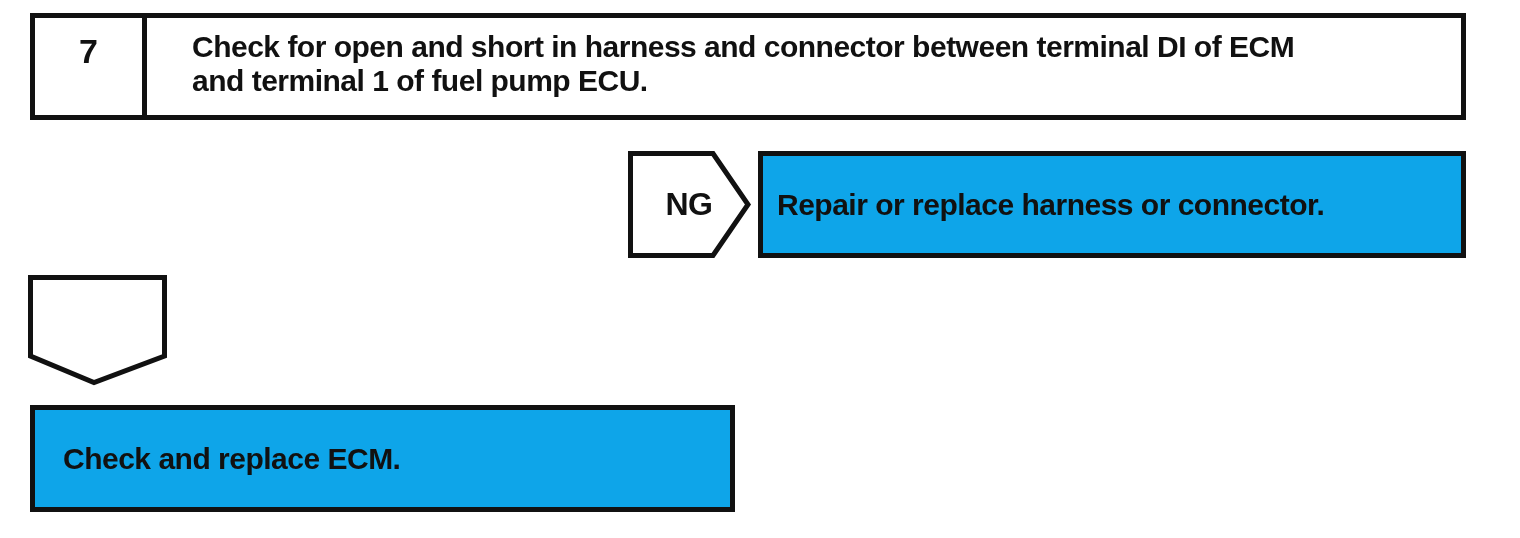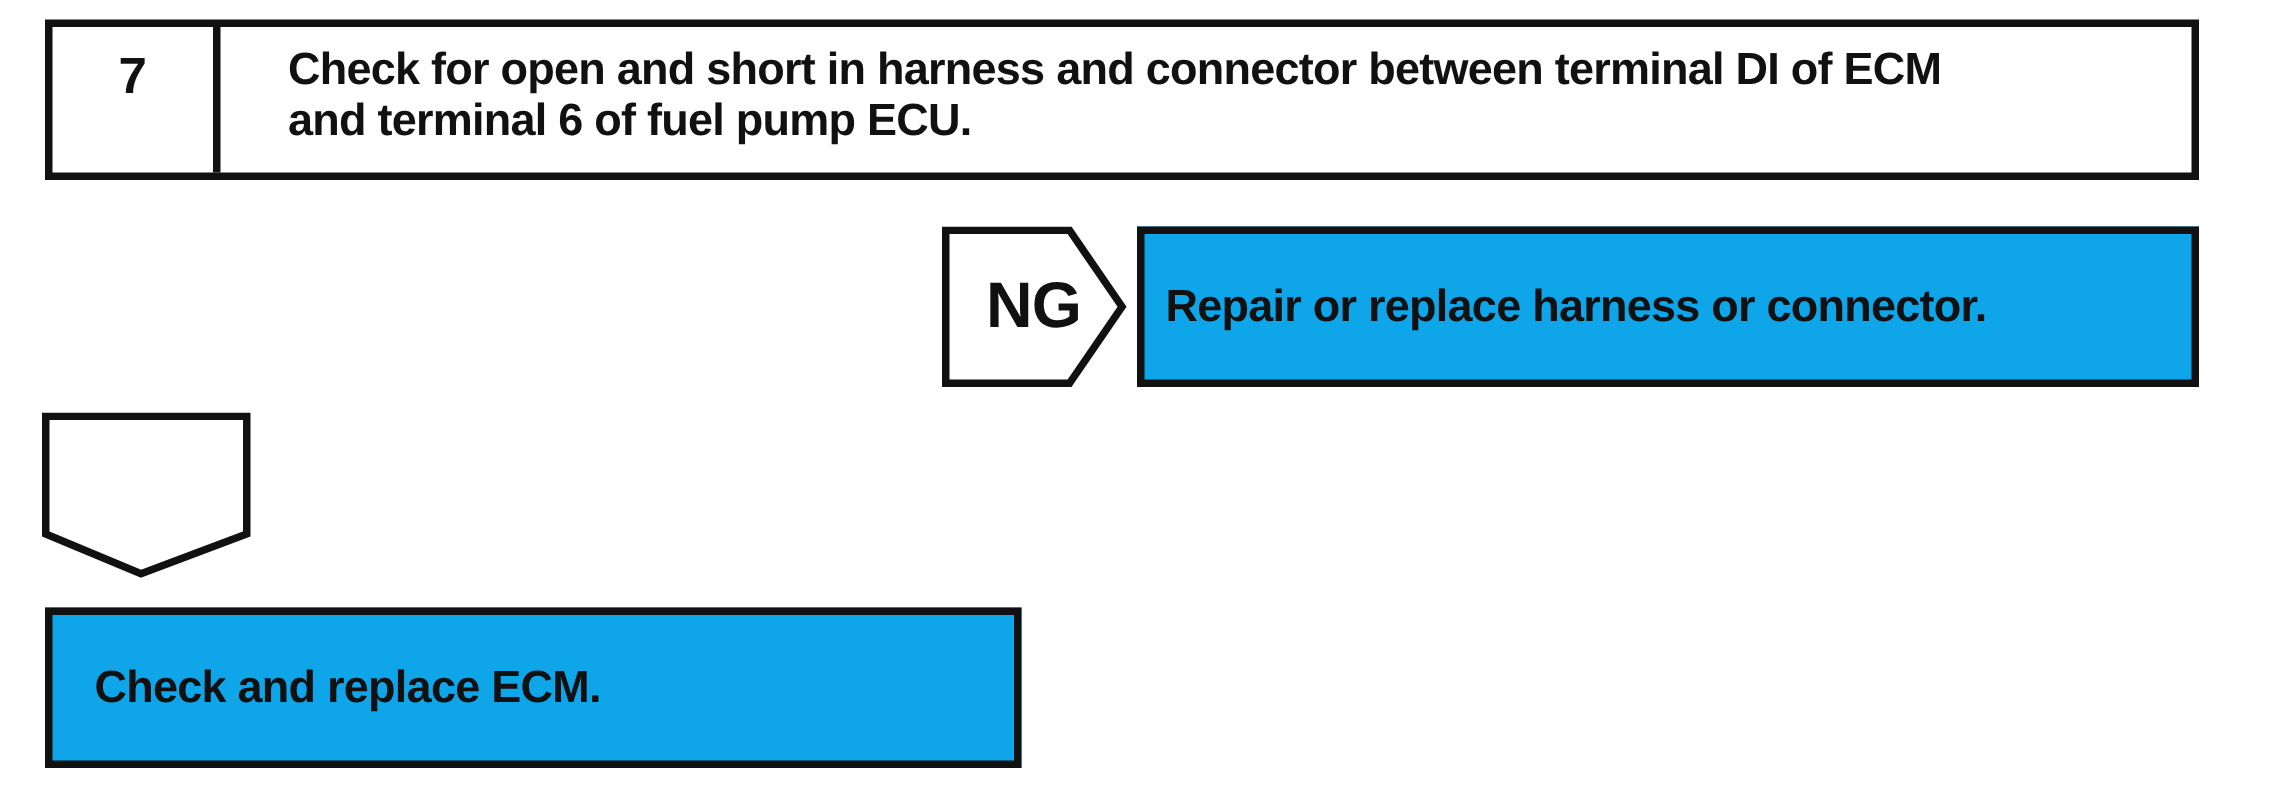--- a/index.html
+++ b/index.html
@@ -61,21 +61,21 @@
     position: absolute;
     left: 0;
     top: 0;
     display: block;
   }
   .shape-label {
     position: absolute;
     display: flex;
     align-items: center;
     justify-content: center;
-    font-size: 43px;
+    font-size: 32px;
     letter-spacing: -0.5px;
     text-align: center;
   }
   .ng-connector {
     left: 628px;
     top: 151px;
     width: 124px;
     height: 108px;
   }
   .ng-connector .shape-label {
@@ -112,35 +112,35 @@
   .ng-action {
     left: 758px;
     top: 151px;
     width: 708px;
     height: 107px;
     padding-left: 14px;
   }
   .ok-action {
     left: 30px;
     top: 405px;
-    width: 651px;
+    width: 705px;
     height: 107px;
     padding-left: 28px;
   }
 </style>
 </head>
 <body>
 
 <div class="canvas">
 
   <div class="step-box">
     <div class="step-num">7</div>
     <div class="step-text">
       <span class="line">Check for open and short in harness and connector between terminal DI of ECM</span>
-      <span class="line">and terminal 6 of fuel pump ECU.</span>
+      <span class="line">and terminal 1 of fuel pump ECU.</span>
     </div>
   </div>
 
   <div class="connector ng-connector">
     <svg width="124" height="108" viewBox="0 0 124 108">
       <polygon points="2.5,2.5 85,2.5 120,53.5 85,104.5 2.5,104.5" fill="#ffffff" stroke="#111111" stroke-width="5"></polygon>
     </svg>
     <span class="shape-label">NG</span>
   </div>
 

